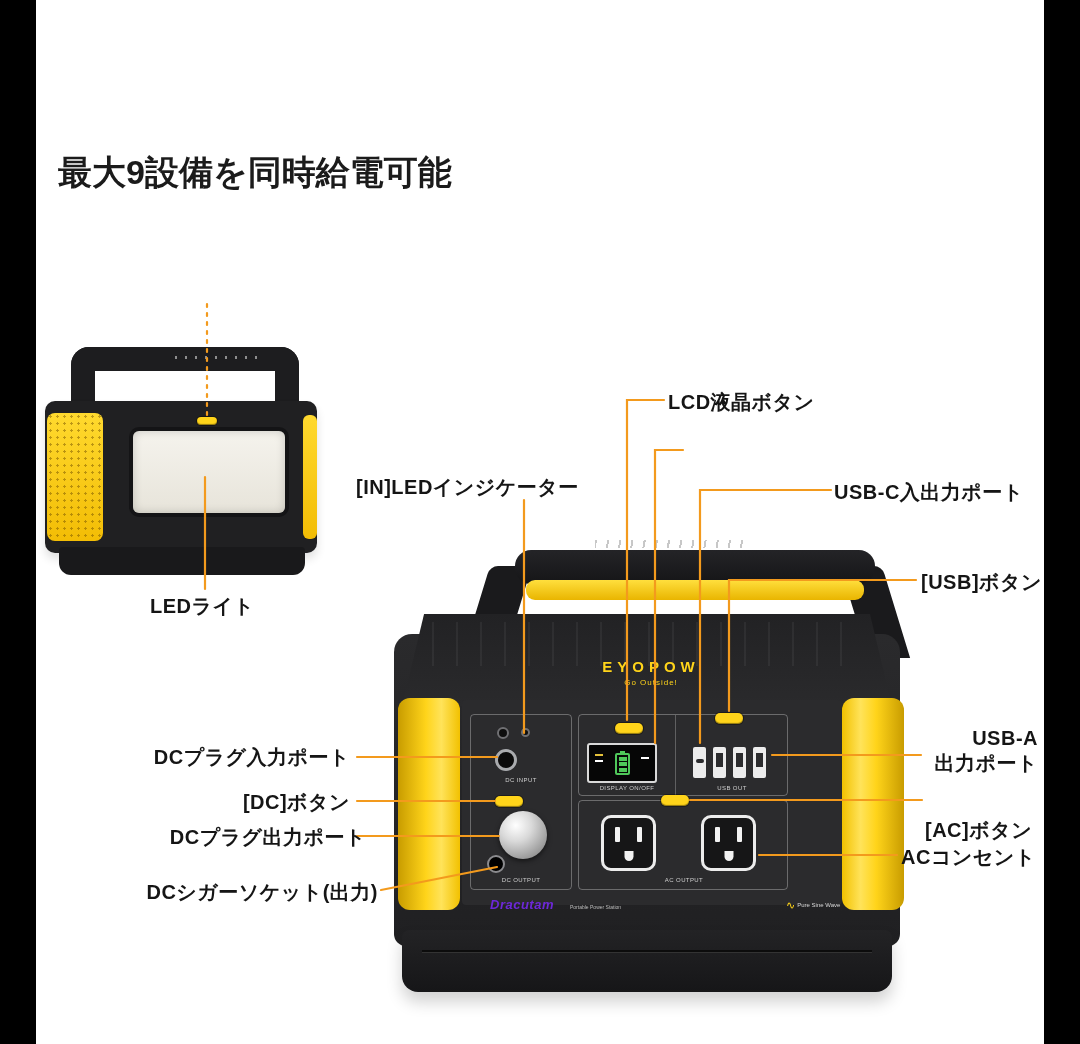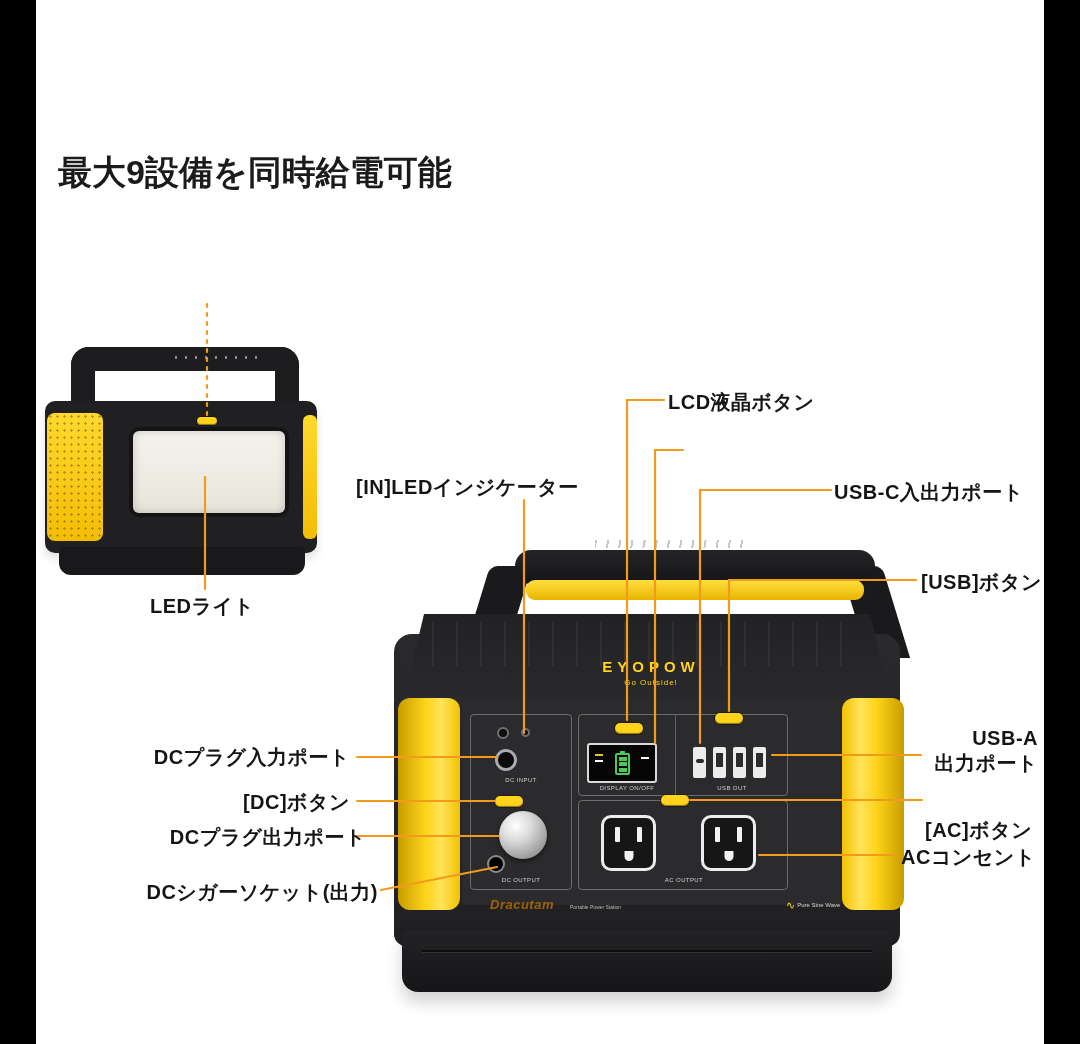--- a/index.html
+++ b/index.html
@@ -117,21 +117,21 @@
   .outlet { position:absolute; top:14px; width:55px; height:56px; background:#161617;
             border:3px solid #ececec; border-radius:10px; }
   .o1 { left:22px; } .o2 { left:122px; }
   .outlet::before, .outlet::after { content:''; position:absolute; top:9px; width:5px; height:15px;
             background:#f2f2f2; border-radius:1px; }
   .outlet::before { left:11px; } .outlet::after { right:11px; }
   .outlet .gnd { position:absolute; left:50%; transform:translateX(-50%); bottom:7px; width:9px; height:10px;
             background:#f2f2f2; border-radius:0 0 5px 5px; }
   .mt.act { left:0; width:210px; top:76px; }
 
-  .df-model { position:absolute; left:100px; top:357px; color:#a16207; font-size:13px; font-weight:700;
+  .df-model { position:absolute; left:100px; top:357px; color:#6d28d9; font-size:13px; font-weight:700;
             font-style:italic; z-index:3; letter-spacing:.5px; }
   .df-model-sub { position:absolute; left:180px; top:364px; color:#bdbdbd; font-size:5px; z-index:3; }
   .df-sine { position:absolute; left:396px; top:359px; color:#d9d9d9; font-size:6px; z-index:3; }
   .df-sine .wv { color:#ffd41a; font-size:11px; vertical-align:-2px; margin-right:2px; }
   .df-base { position:absolute; left:12px; top:390px; width:490px; height:62px; z-index:2;
             background:linear-gradient(180deg,#232325,#161618); border-radius:8px 8px 16px 16px;
             box-shadow:0 10px 16px rgba(0,0,0,.18); }
   .df-base::after { content:''; position:absolute; left:4%; right:4%; top:20px; height:2px;
             background:#0c0c0c; border-bottom:1px solid #333; }
 </style>

